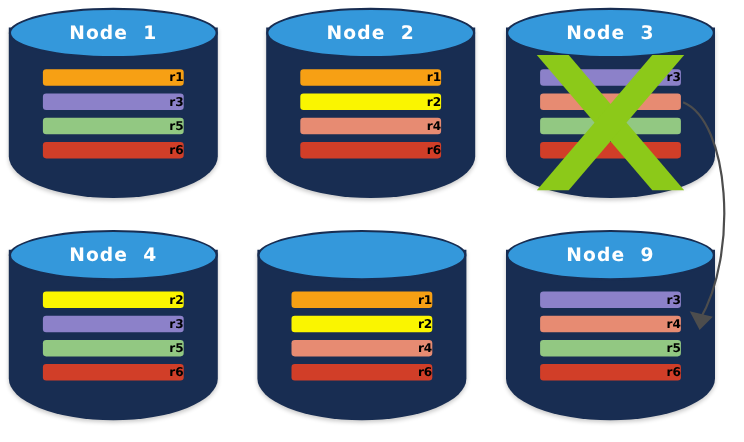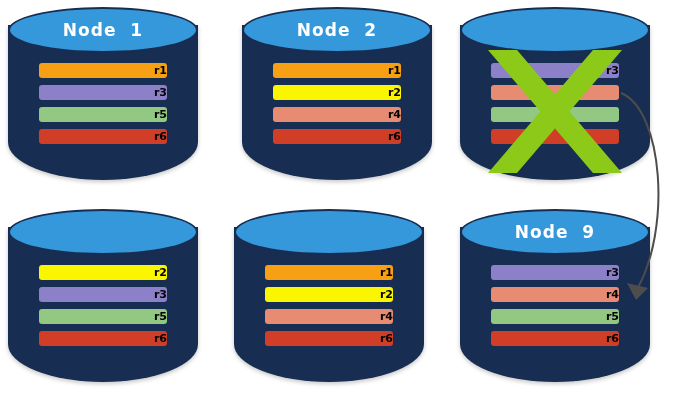--- a/index.html
+++ b/index.html
@@ -128,37 +128,39 @@
       <div class="record" style="background: rgb(247, 160, 20);">r1</div>
       <div class="record" style="background: rgb(250, 245, 0);">r2</div>
       <div class="record" style="background: rgb(231, 139, 114);">r4</div>
       <div class="record" style="background: rgb(209, 62, 40);">r6</div>
     </div>
   </div>
 
   <div class="node" style="left:460px; top:5px;">
     <div class="node-body"></div>
     <div class="node-top"></div>
+    <div class="node-label">Node  3</div>
     <div class="records">
       <div class="record" style="background: rgb(140, 129, 201);">r3</div>
       <div class="record" style="background: rgb(231, 139, 114);"></div>
       <div class="record" style="background: rgb(146, 200, 130);"></div>
       <div class="record" style="background: rgb(209, 62, 40);"></div>
     </div>
     <svg class="fail-x" viewBox="0 0 190 185">
       <g fill="#8CC919">
         <polygon points="28,45 57,45 162,168 133,168"></polygon>
         <polygon points="133,45 162,45 57,168 28,168"></polygon>
       </g>
     </svg>
   </div>
 
   <div class="node" style="left:8px; top:207px;">
     <div class="node-body"></div>
     <div class="node-top"></div>
+    <div class="node-label">Node  4</div>
     <div class="records">
       <div class="record" style="background: rgb(250, 245, 0);">r2</div>
       <div class="record" style="background: rgb(140, 129, 201);">r3</div>
       <div class="record" style="background: rgb(146, 200, 130);">r5</div>
       <div class="record" style="background: rgb(209, 62, 40);">r6</div>
     </div>
   </div>
 
   <div class="node" style="left:234px; top:207px;">
     <div class="node-body"></div>

